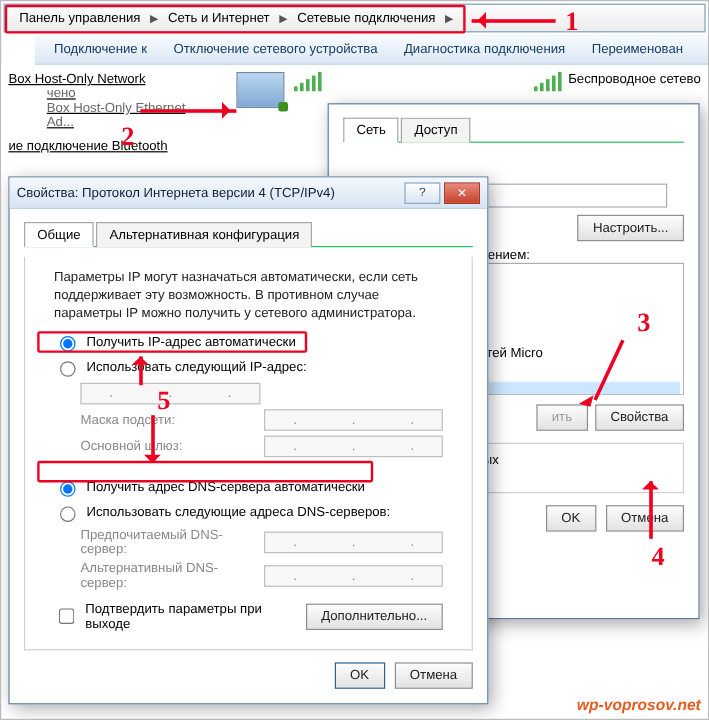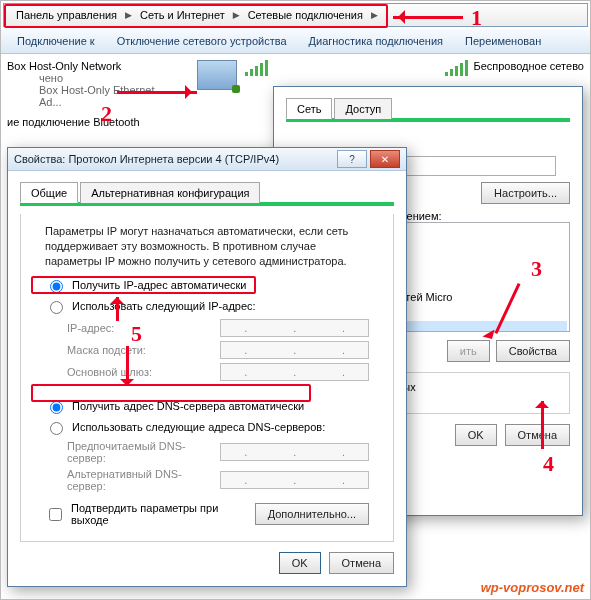--- a/index.html
+++ b/index.html
@@ -2,43 +2,43 @@
 <html><head>
 <meta charset="utf-8">
 <style>
   * { box-sizing: border-box; font-family: "Segoe UI", Tahoma, sans-serif; font-size: 11px; }
   body { margin: 0; background: #fff; width: 591px; height: 600px; position: relative; overflow: hidden; border:1px solid #bbb;}
   
   .breadcrumb { display: flex; align-items: center; height: 24px; padding: 2px 6px; background: linear-gradient(#fdfdfd,#ececec); border: 1px solid #7b9ebd; margin: 2px;}
   .crumb { padding: 18px 6px; color: #000; }
   .chev { font-size: 9px; color:#555; padding:0 2px;}
   .breadcrumb-highlight { position:absolute; border:2px solid #e02; border-radius:2px; background:transparent; pointer-events:none;}
-  .toolbar { display:flex; gap:14px; padding:4px 12px; background: linear-gradient(#f7fbff,#dbe8f5); border-bottom:1px solid #b4c6db; color:#1a3e66;}
+  .toolbar { display:flex; gap:14px; padding:4px 12px; background: linear-gradient(#f7fbff,#dbe8f5); border-bottom:1px solid #b4c6db; color:#1a3e66;margin-left:28px;}
   .tb-item { padding:2px 4px; }
   .net-area { position:relative; background:#fff; height:100px; padding:6px; display:flex; gap:30px;}
-  .net-item { width:160px; }
+  .net-item { width:160px;text-decoration:underline; }
   .net-item .ttl { font-weight:400; color:#000;}
   .net-item .sub { color:#666;margin-left:32px;}
   .icon-lan { width:40px; height:30px; display:inline-block; background:linear-gradient(#bcd7f0,#7fa9d4); border:1px solid #6b8aab; position:relative;}
   .icon-lan::after{content:"";position:absolute;right:-4px;bottom:-4px;width:8px;height:8px;background:#3c8f1d;border-radius:2px;}
   .sig-icon { width:22px; height:16px; display:inline-block; position:relative;}
   .sig-icon span{position:absolute;bottom:0;width:3px;background:#4caf50;}
   .sig-icon span:nth-child(1){left:0;height:4px;}
   .sig-icon span:nth-child(2){left:5px;height:7px;}
   .sig-icon span:nth-child(3){left:10px;height:10px;}
   .sig-icon span:nth-child(4){left:15px;height:13px;}
   .sig-icon span:nth-child(5){left:20px;height:16px;}
   
   .win { position:absolute; background:#fff; border:1px solid #5a7ca0; box-shadow:4px 4px 14px rgba(0,0,0,.35); display:flex; flex-direction:column;}
   .titlebar { height:26px; background:linear-gradient(#f4f8fc,#d6e4f2); display:flex; align-items:center; padding:0 6px; border-bottom:1px solid #b5c8dc;}
   .titlebar .t-text { flex:1; color:#123;}
   .tb-btn { width:30px; height:18px; margin-left:3px; border:1px solid #8aa7c5; background:linear-gradient(#fff,#d9e5f1); display:flex; align-items:center; justify-content:center; font-size:10px; color:#345;}
   .tb-close { background:linear-gradient(#e98a7a,#c5412a); color:#fff; border-color:#a53925;}
   .win-body { padding:10px 12px 12px; flex:1; position:relative;}
-  .tabs { display:flex; border-bottom:4px solid #22c55e; margin-bottom:8px;}
+  .tabs { display:flex; border-bottom:1px solid #22c55e; margin-bottom:8px;}
   .tab { padding:4px 10px 3px; border:1px solid #a7a7a7; border-bottom:none; background:#f3f3f3; margin-right:2px; position:relative; top:1px;}
   .tab.active { background:#fff; border-bottom:1px solid #fff;}
   .fieldset { border:1px solid #cfcfcf; padding:8px 10px; margin:6px 0;}
   .desc { color:#222; margin-bottom:8px; line-height:1.35;}
   .radio-row, .chk-row { display:flex; align-items:center; gap:6px; margin:5px 0;}
   .field-row { display:flex; align-items:center; margin:4px 0 4px 22px;}
   .field-row label { width:155px; color:#888;}
   .ip-input { width:150px; height:18px; border:1px solid #bfbfbf; background:#f7f7f7; display:flex; align-items:center; justify-content:space-around; color:#888;}
   .ip-input span{margin:0 2px;}
   .btn { height:22px; padding:0 12px; border:1px solid #8d8d8d; background:linear-gradient(#fcfcfc,#e2e2e2); color:#222; display:inline-flex; align-items:center;}
@@ -180,21 +180,20 @@
 
       <div class="radio-row">
         <input type="radio" checked="" style="">
         <span>Получить IP-адрес автоматически</span>
       </div>
       <div class="radio-row">
         <input type="radio" style="">
         <span>Использовать следующий IP-адрес:</span>
       </div>
       <div class="field-row">
-          <label>IP-адрес:</label>
           <div class="ip-input">
             <span>.</span>
             <span>.</span>
             <span>.</span>
           </div>
         </div>
       <div class="field-row">
           <label>Маска подсети:</label>
           <div class="ip-input">
             <span>.</span>

